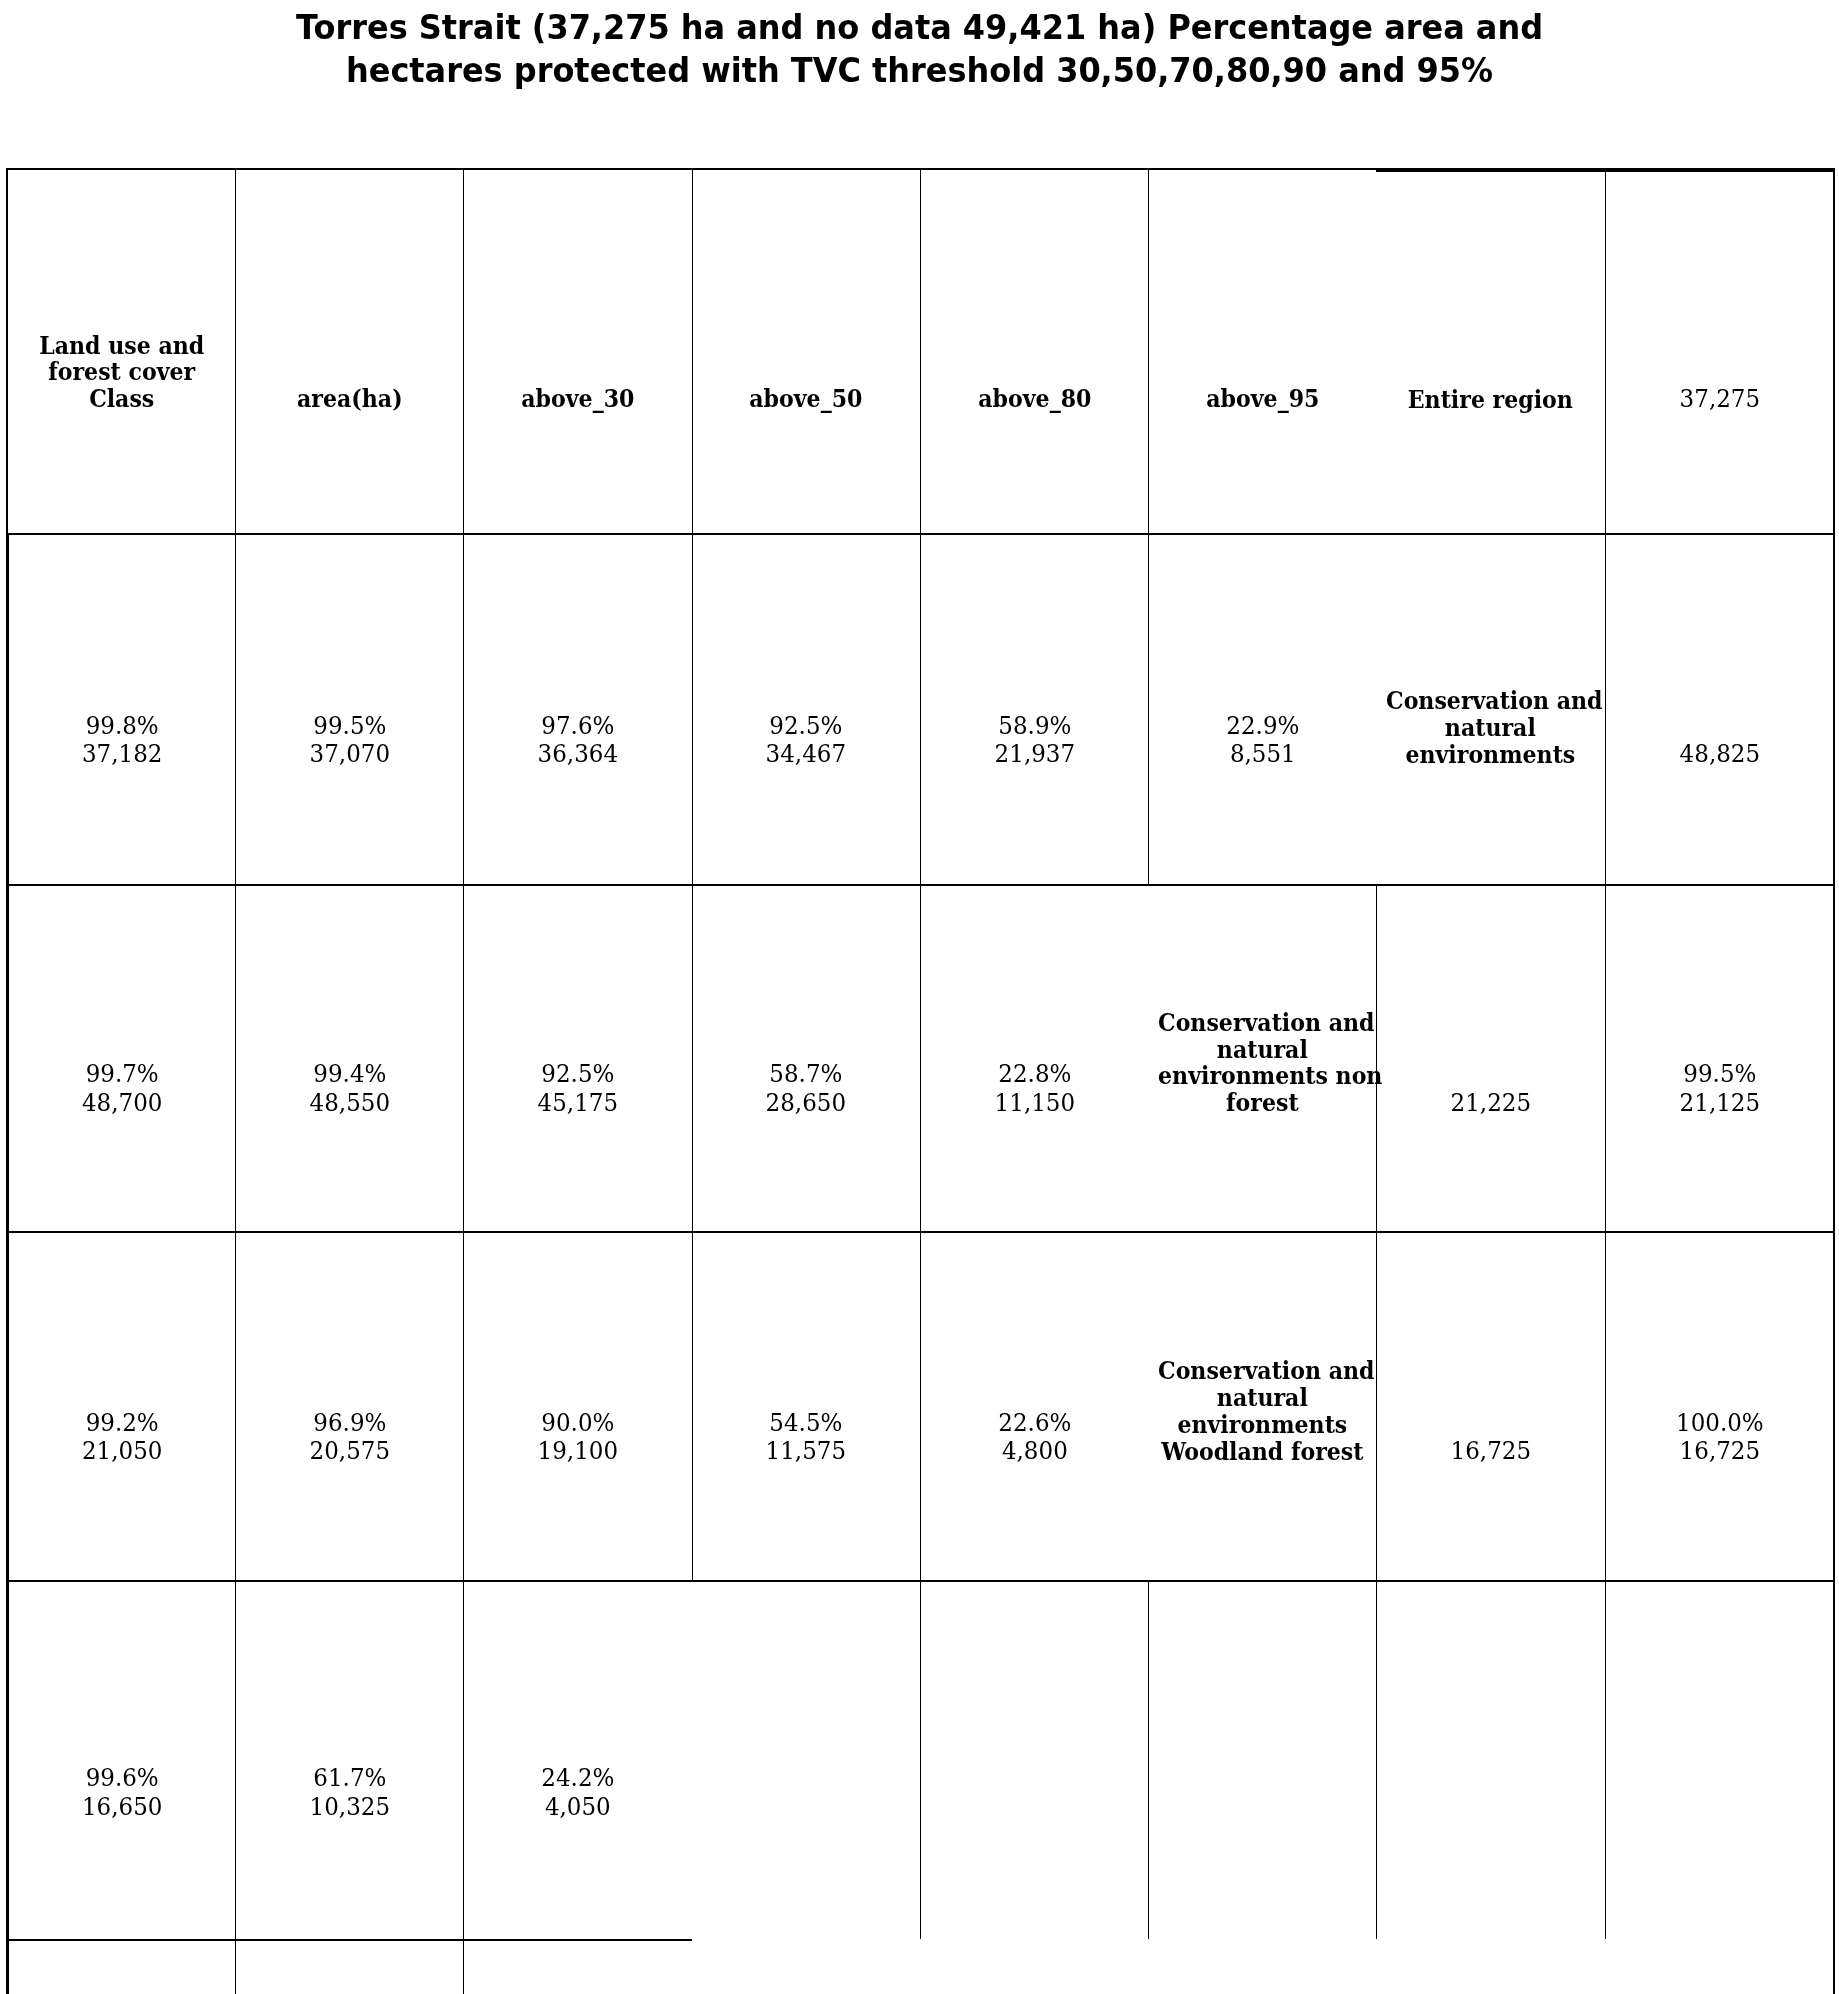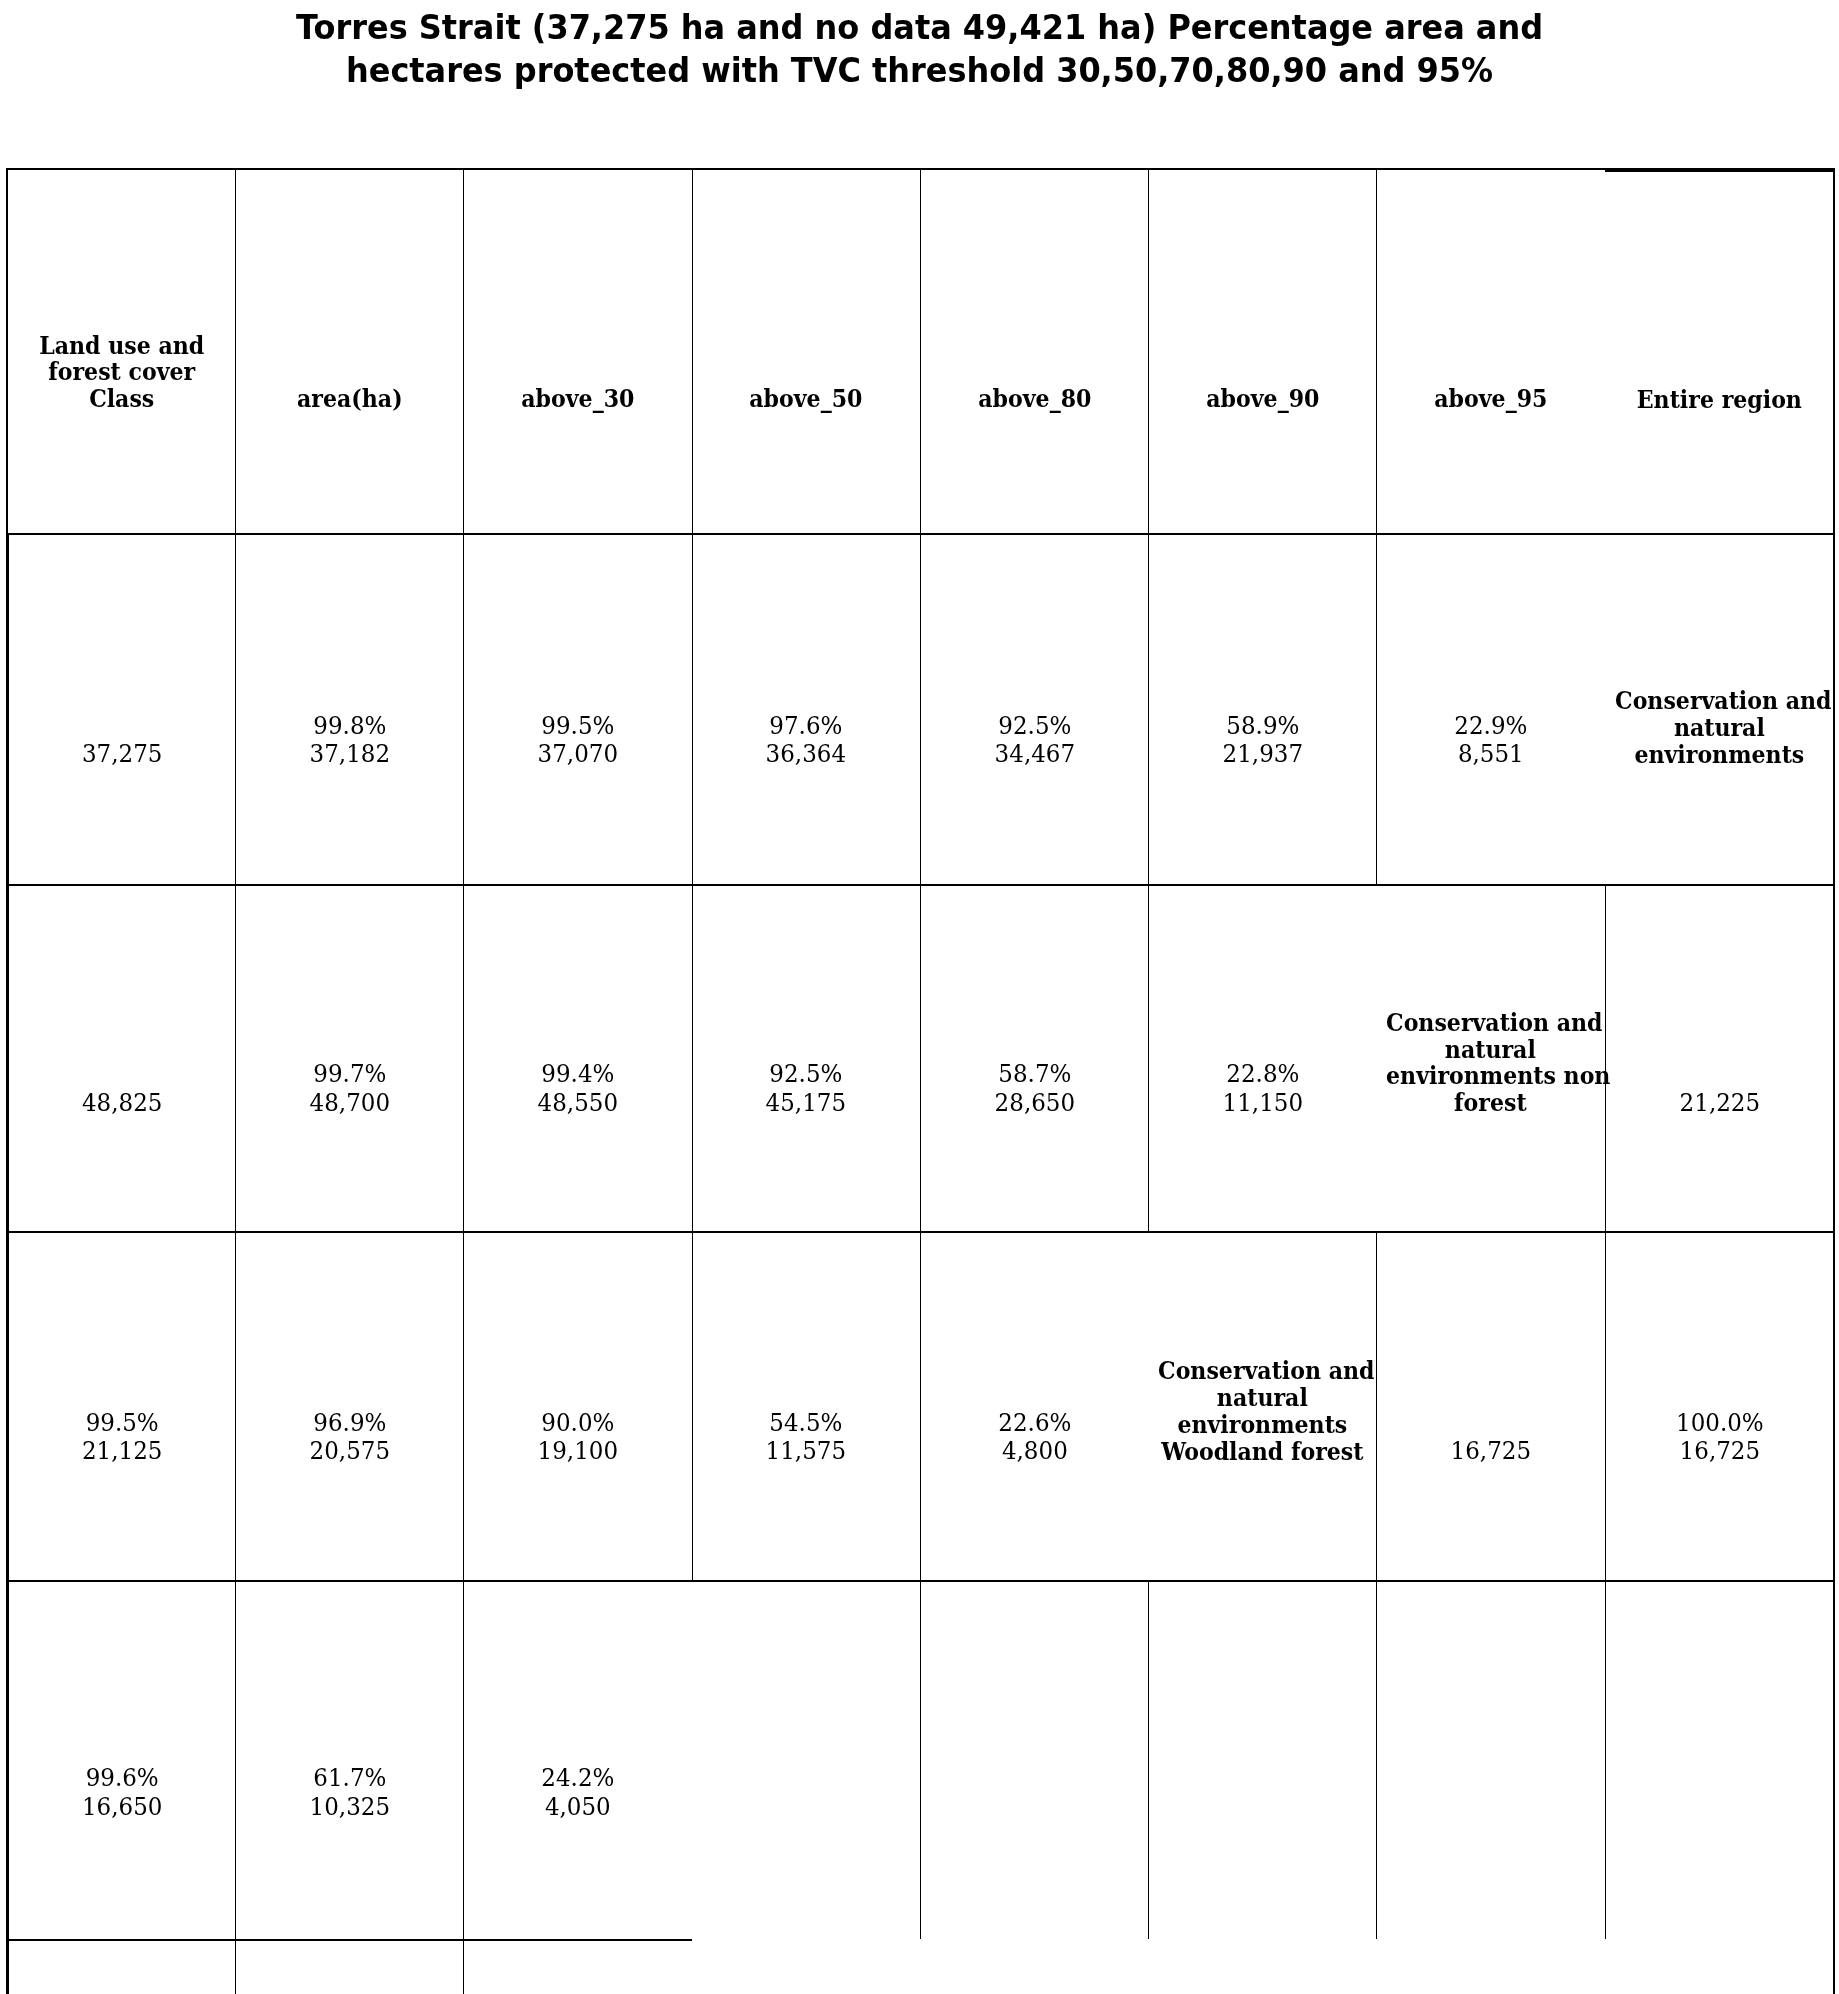--- a/index.html
+++ b/index.html
@@ -57,25 +57,20 @@
         <div class="lline">above_50</div>
       </div>
     </div>
   <div class="cell h">
       <div class="blk">
         <div class="lline">above_80</div>
       </div>
     </div>
   <div class="cell h">
       <div class="blk">
-        <div class="lline">above_90</div>
-      </div>
-    </div>
-  <div class="cell h">
-      <div class="blk">
         <div class="lline">above_95</div>
       </div>
     </div>
 
   <div class="cell c0">
       <div class="blk">
     <div class="lline">Entire region</div>
   </div>
     </div>
   <div class="cell">
@@ -177,20 +172,26 @@
       </div>
     </div>
   <div class="cell">
       <div class="blk">
         <div class="pct">99.5%</div>
         <div class="val">21,125</div>
       </div>
     </div>
   <div class="cell">
       <div class="blk">
+        <div class="pct">99.2%</div>
+        <div class="val">21,050</div>
+      </div>
+    </div>
+  <div class="cell">
+      <div class="blk">
         <div class="pct">96.9%</div>
         <div class="val">20,575</div>
       </div>
     </div>
   <div class="cell">
       <div class="blk">
         <div class="pct">90.0%</div>
         <div class="val">19,100</div>
       </div>
     </div>

